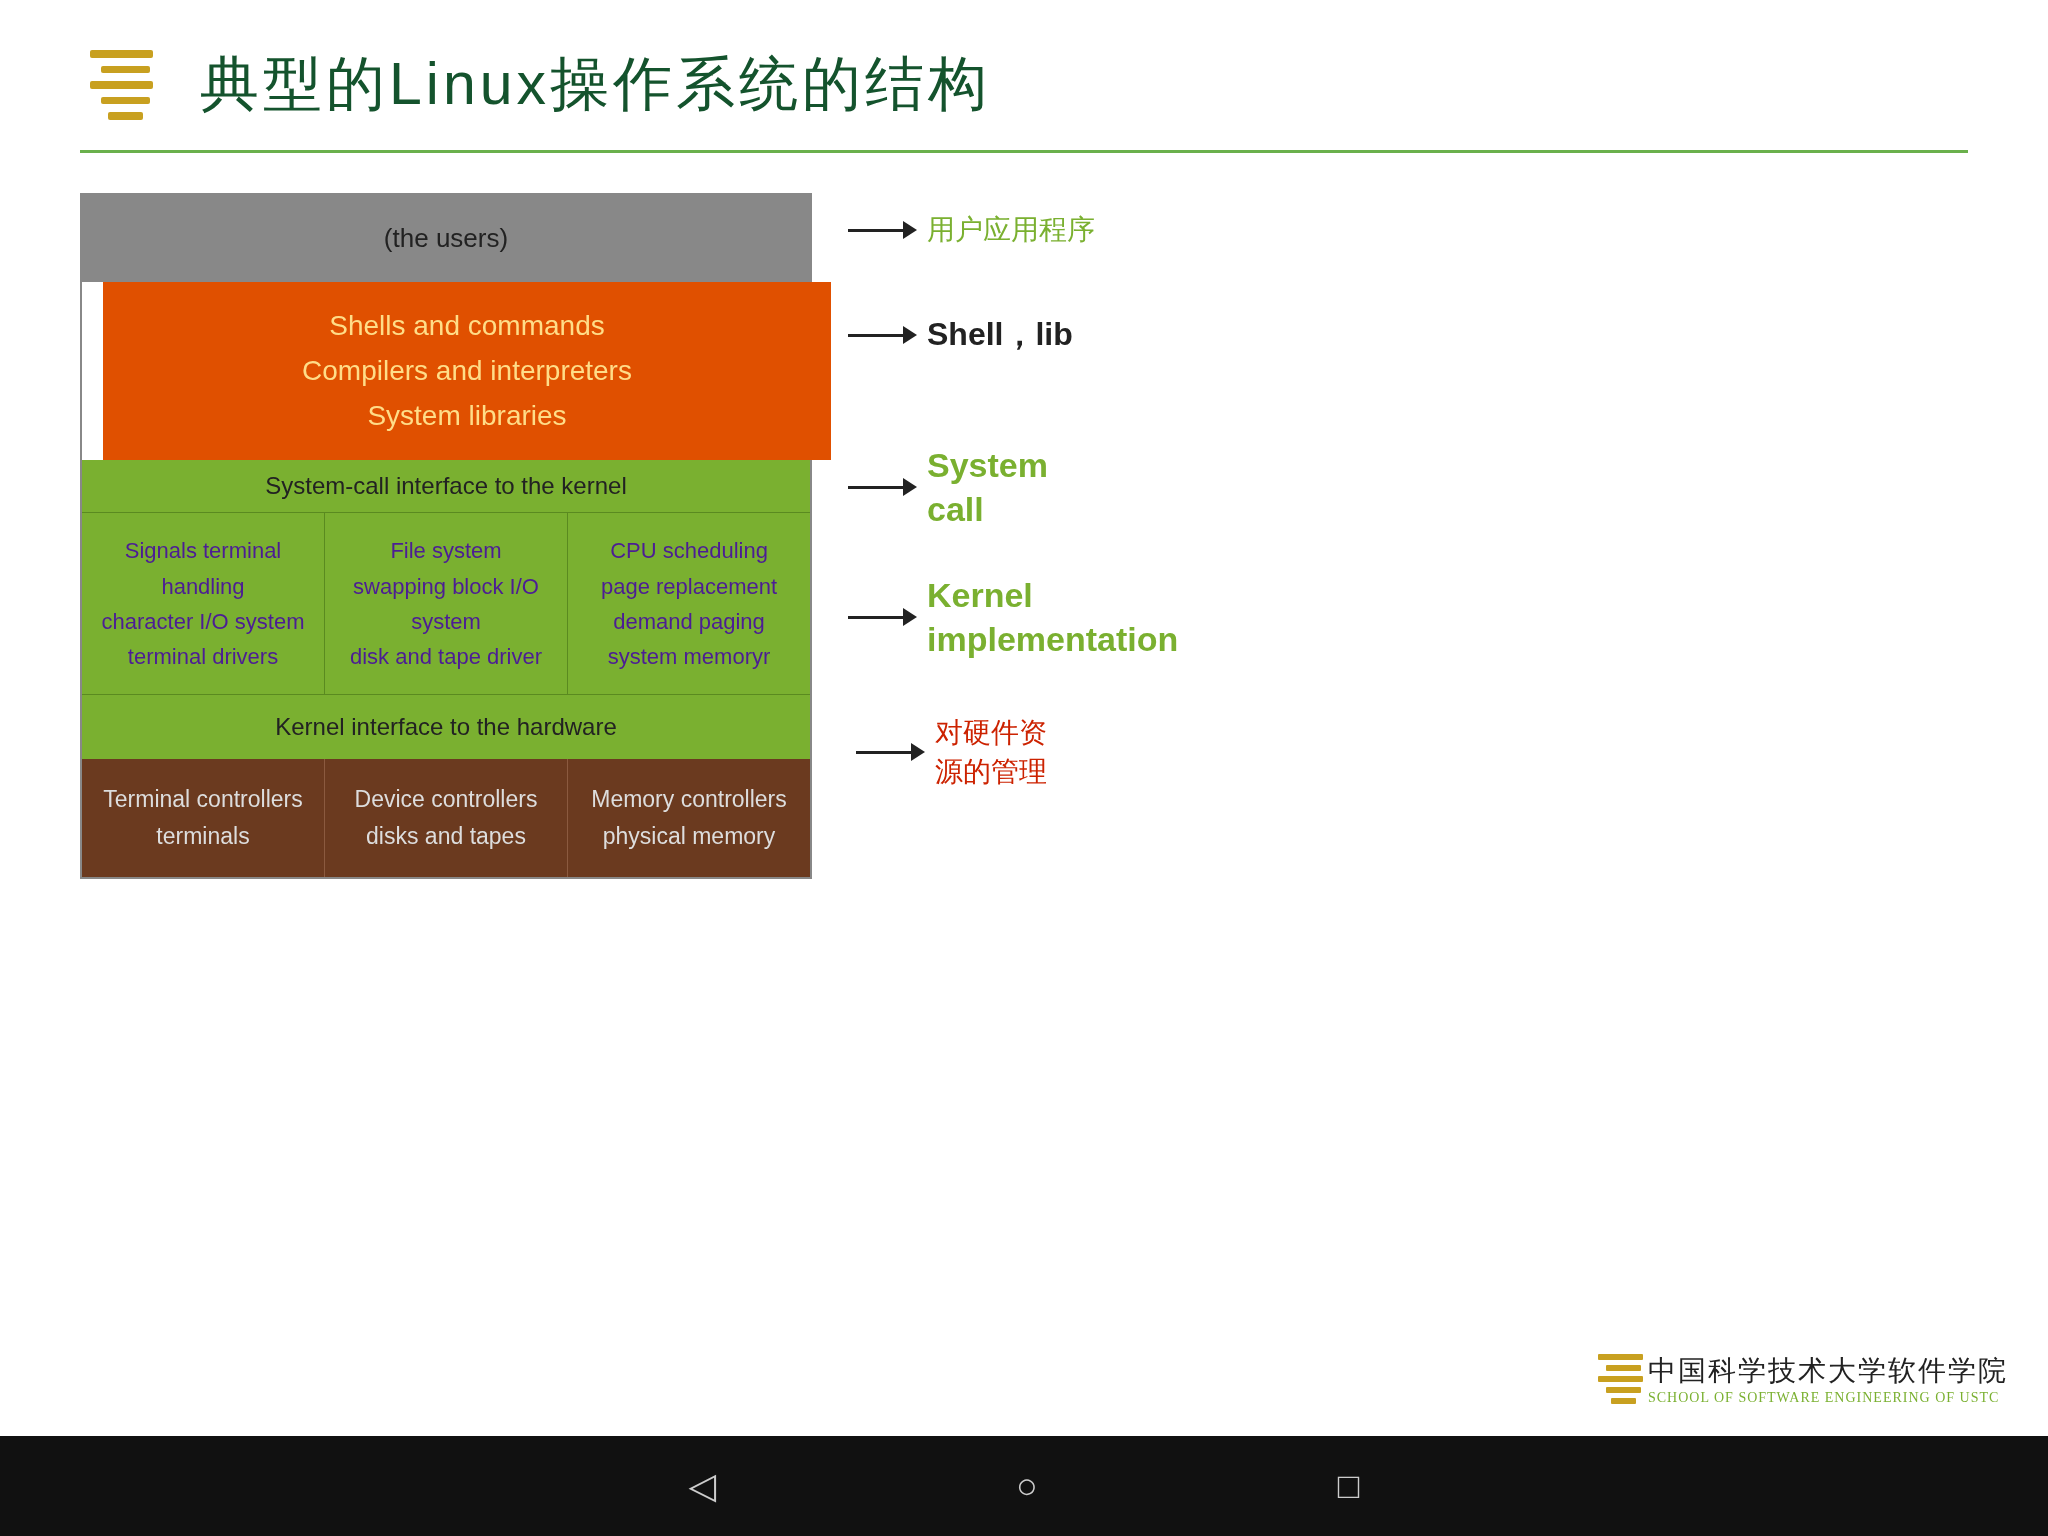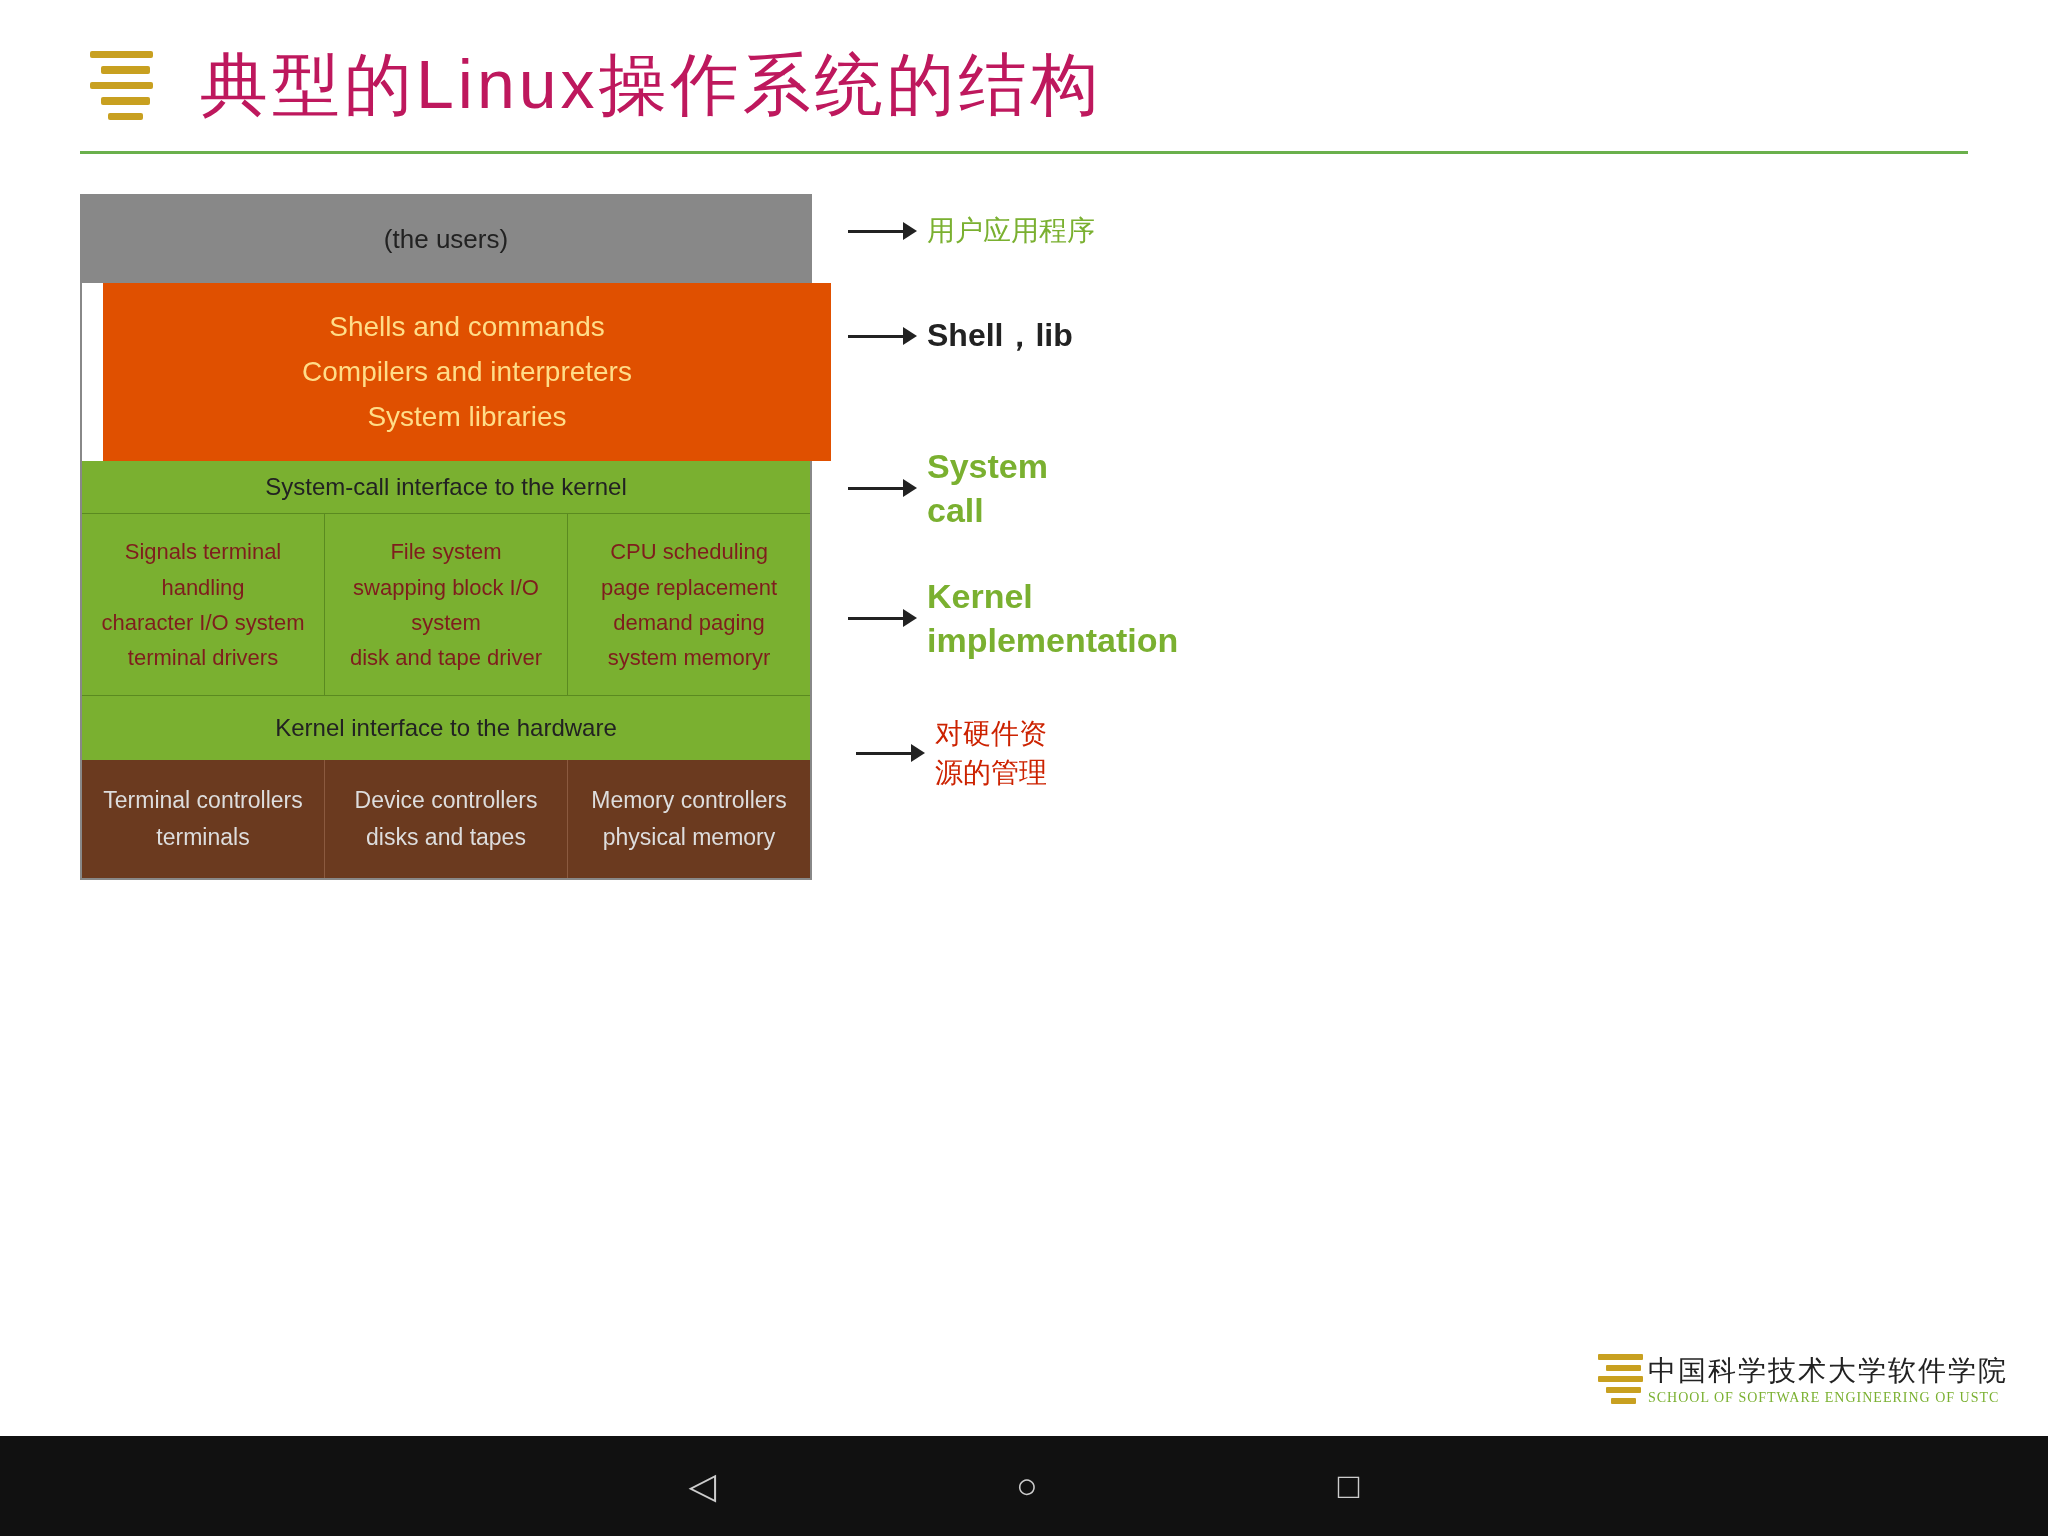--- a/index.html
+++ b/index.html
@@ -42,22 +42,22 @@
       background: #c8a020;
       border-radius: 2px;
     }
     .logo-bar:nth-child(1) { width: 90%; }
     .logo-bar:nth-child(2) { width: 70%; margin-left: 15%; }
     .logo-bar:nth-child(3) { width: 90%; }
     .logo-bar:nth-child(4) { width: 70%; margin-left: 15%; }
     .logo-bar:nth-child(5) { width: 50%; margin-left: 25%; }
 
     .title-text {
-      font-size: 68px;
-      color: #be185d;
+      font-size: 59px;
+      color: #14532d;
       font-weight: 300;
       letter-spacing: 4px;
     }
 
     .divider {
       height: 3px;
       background: linear-gradient(to right, #6ab04c, #6ab04c);
       margin-bottom: 40px;
     }
 
@@ -109,21 +109,21 @@
       background: #7ab030;
       display: flex;
       border-top: 1px solid #5a8a20;
     }
 
     .kernel-cell {
       flex: 1;
       padding: 20px 1px;
       text-align: center;
       font-size: 22px;
-      color: #7f1d1d;
+      color: #4c1d95;
       line-height: 1.6;
       border-right: 1px solid #5a8a20;
     }
     .kernel-cell:last-child { border-right: none; }
 
     
     .layer-hwinterface {
       background: #7ab030;
       color: #222;
       padding: 18px 20px;

